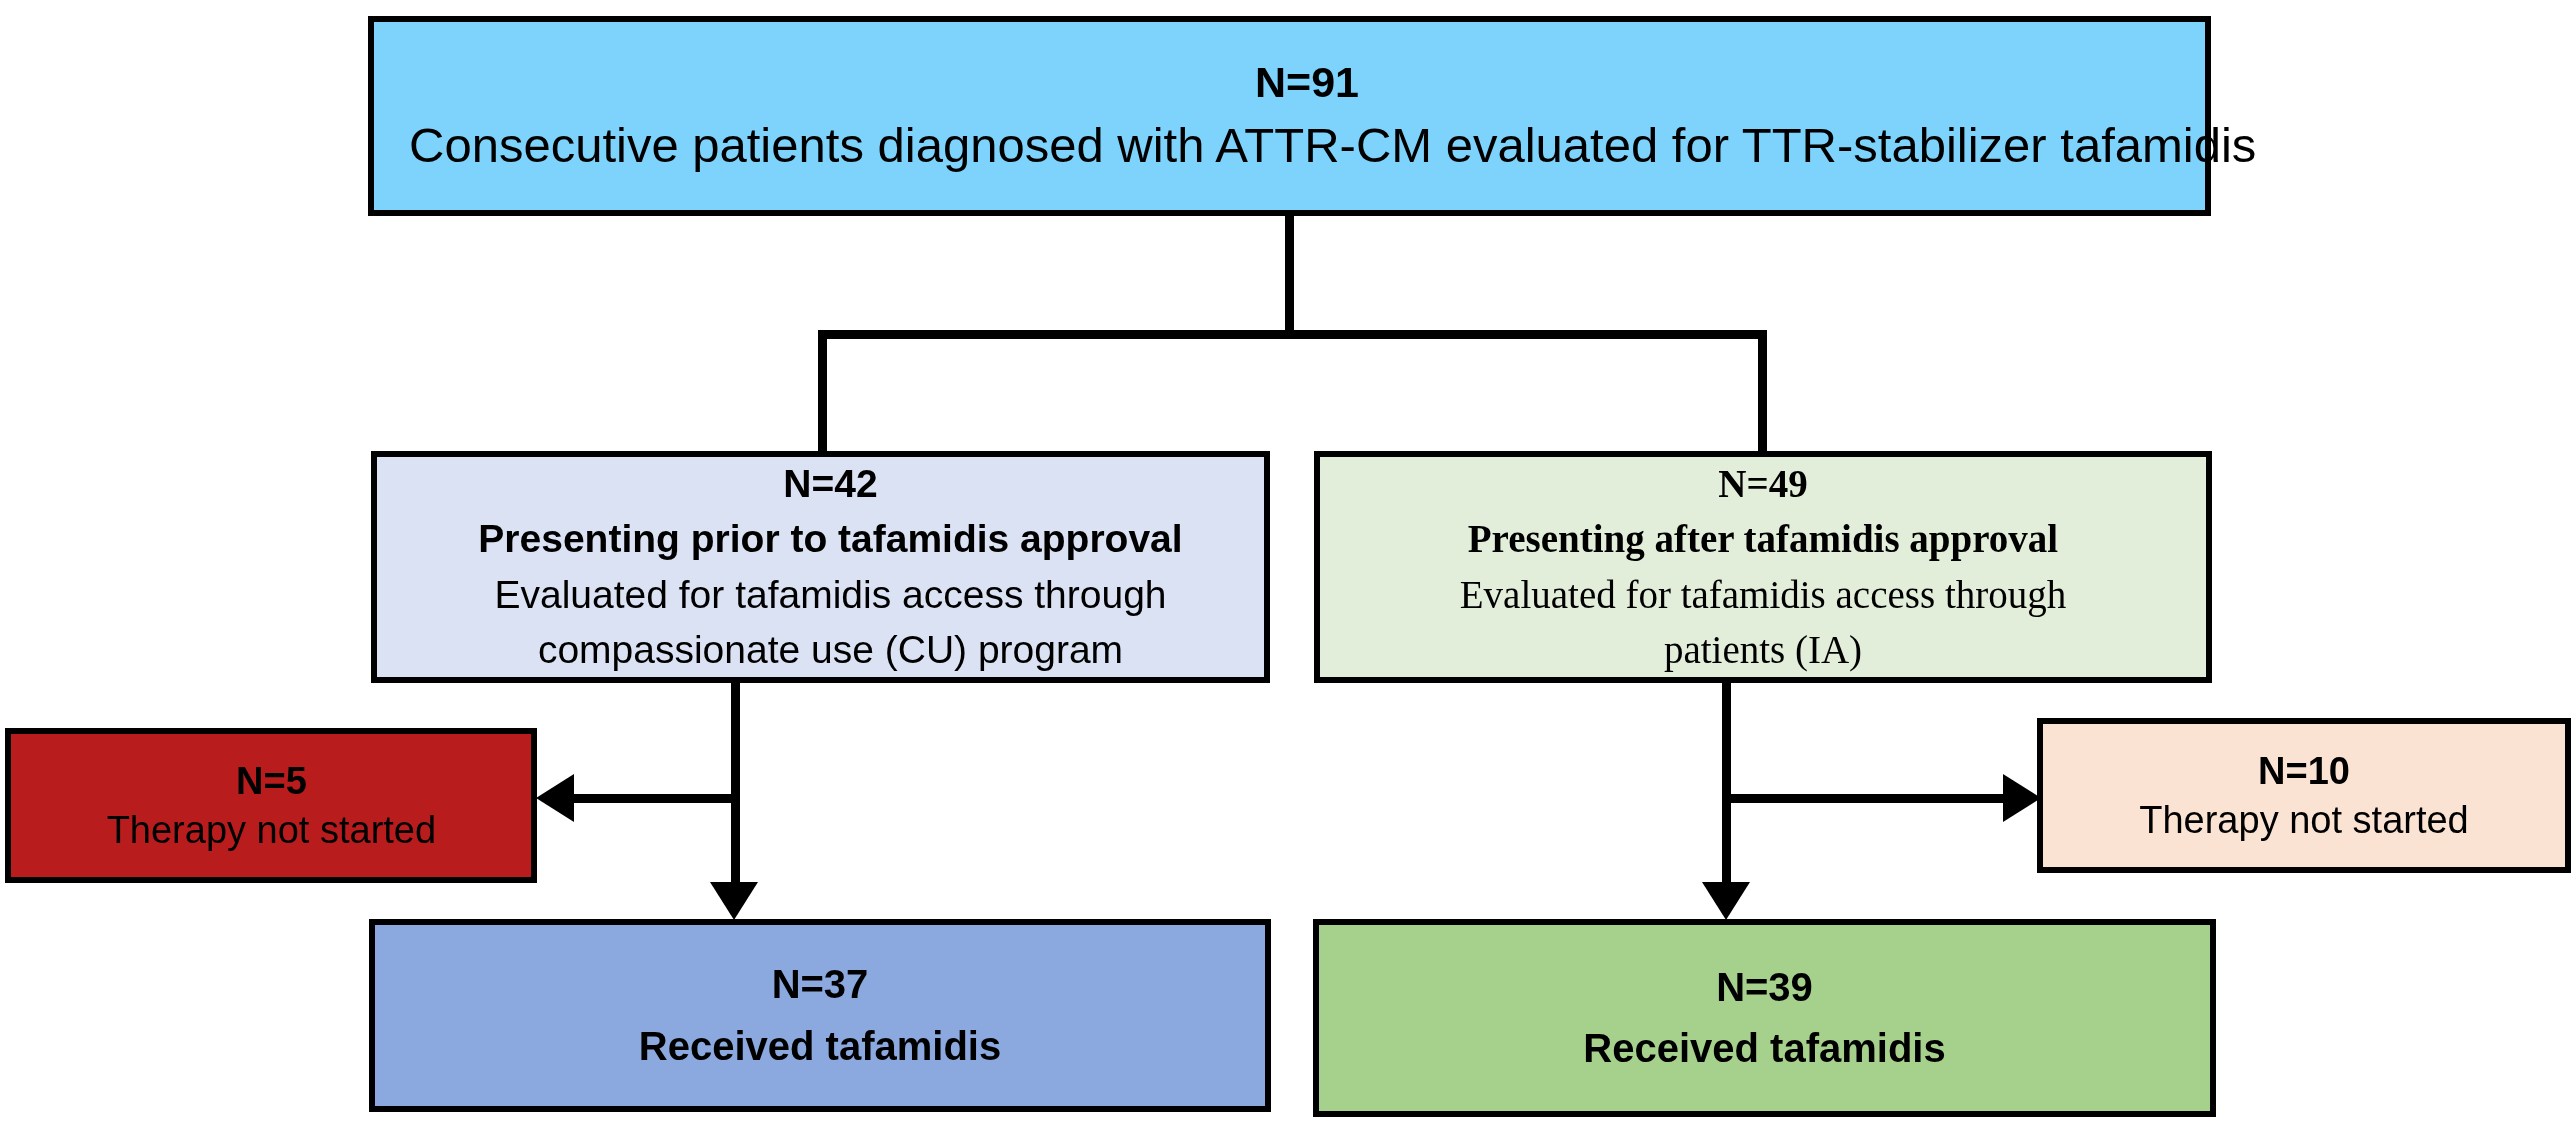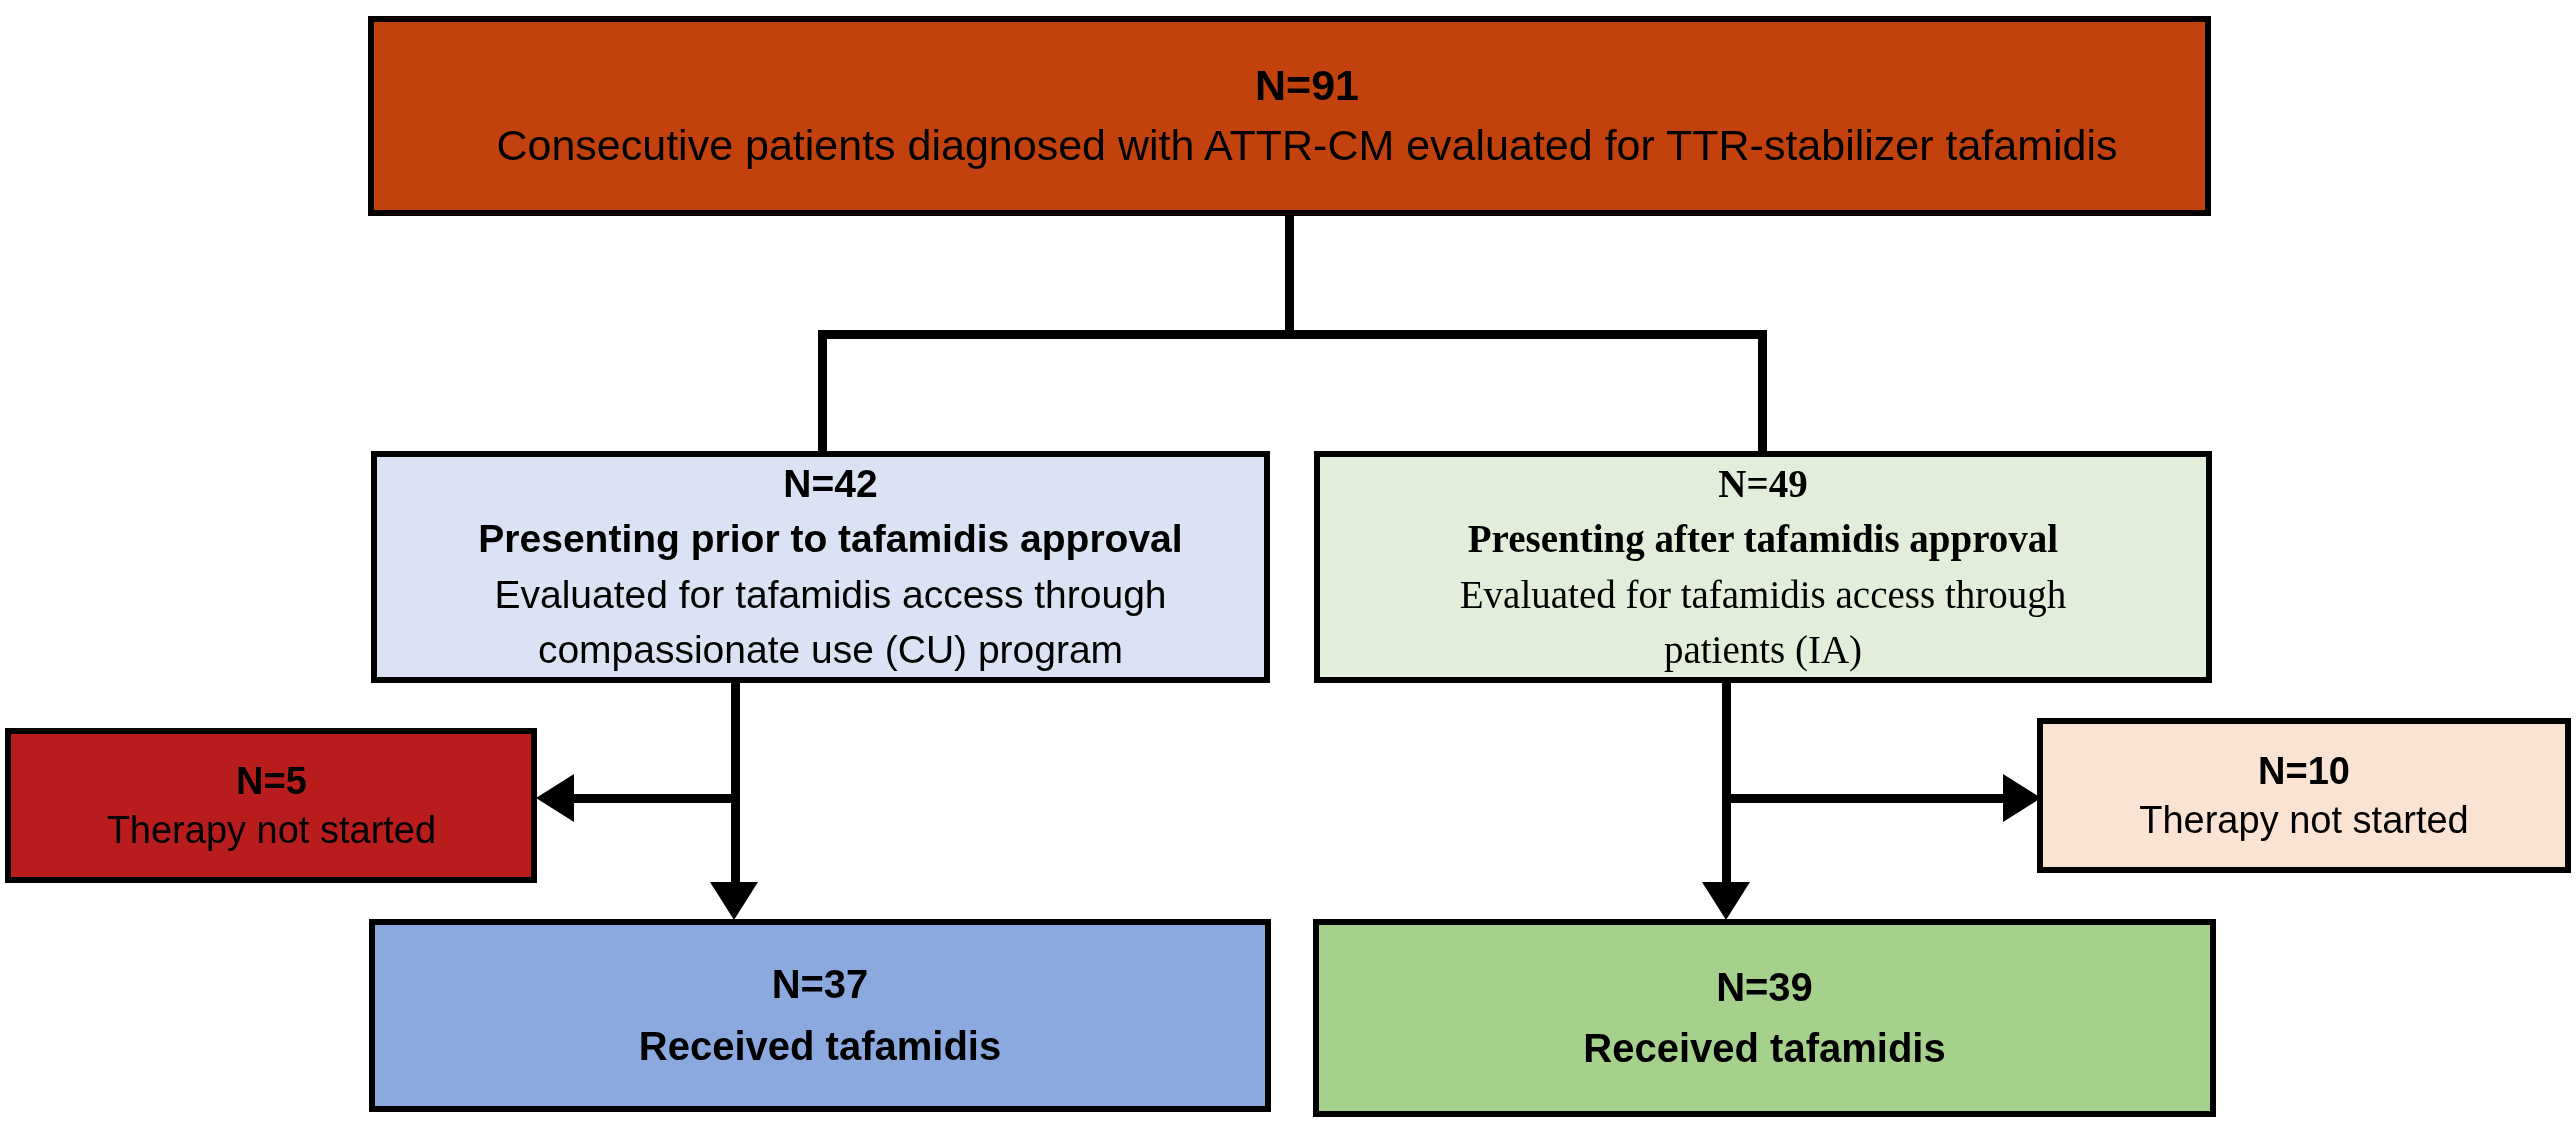--- a/index.html
+++ b/index.html
@@ -40,26 +40,26 @@
     width: 100%;
     white-space: nowrap;
   }
   .ln.b { font-weight: bold; }
   .ln.r { font-weight: normal; }
 
   
   #node-cohort {
     left: 368px;  top: 15.5px;
     width: 1843px; height: 200px;
-    background: #c2410c;
+    background: #7dd3fc;
     font-size: 43px;
     padding-left: 35px;
   }
   #node-cohort .ln.b { font-size: 43px; }
-  #node-cohort .ln.r { font-size: 43px; margin-top: 9.4px; }
+  #node-cohort .ln.r { font-size: 49px; margin-top: 9.4px; }
 
   #node-prior {
     left: 371px; top: 451px;
     width: 899px; height: 232px;
     background: #dbe2f3;
     font-size: 39px;
     padding-left: 20px;
   }
   #node-after {
     left: 1314px; top: 451px;

